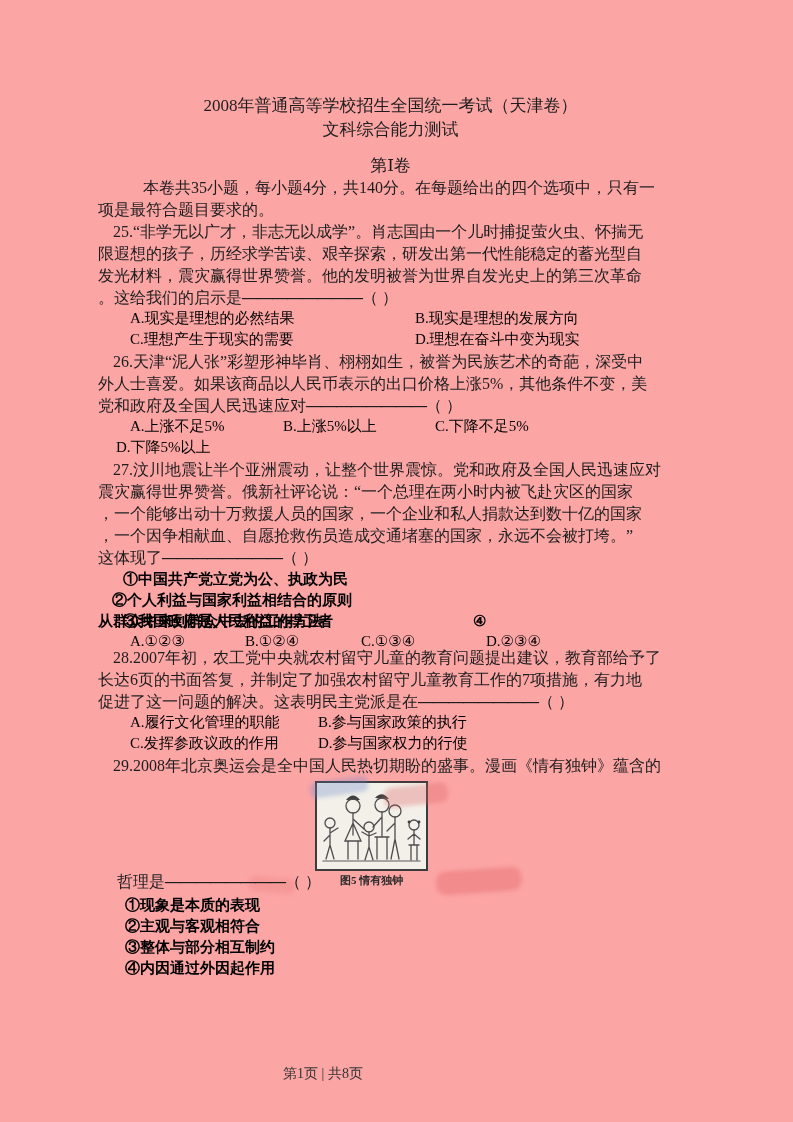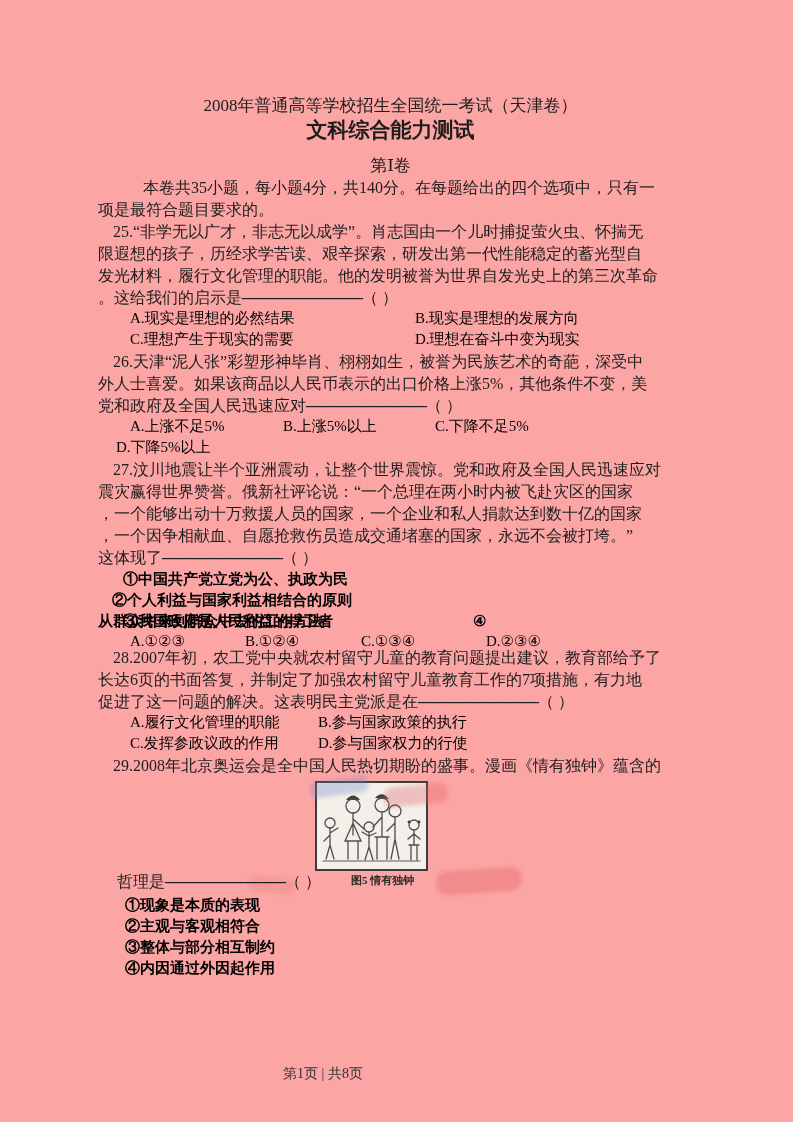--- a/index.html
+++ b/index.html
@@ -4,38 +4,38 @@
 <style>
   html,body { margin:0; padding:0; background:#ffffff; }
   .page {
     position:relative; width:793px; height:1122px; background:#fca5a5;
     font-family:"Liberation Serif","DejaVu Serif",serif;
     color:#1d1d1d; overflow:hidden;
   }
   .content { position:absolute; left:98px; top:94px; width:585px; }
   .center { text-align:center; }
   .title1 { font-size:17px; line-height:24px; white-space:nowrap; }
-  .title2 { font-size:21px; line-height:24px; white-space:nowrap;font-weight:bold; }
+  .title2 { font-size:17px; line-height:24px; white-space:nowrap; }
   .section-title { font-size:17px; line-height:22px; margin-top:13px; }
   .bline { font-size:16px; line-height:22px; white-space:nowrap; }
   .indent2 { padding-left:45px; }
   .qfirst { padding-left:15px; }
   .tail-dash { font-weight:bold; letter-spacing:-1px; }
   .orow { position:relative; height:21px; font-size:15px; font-weight:normal; color:#000; }
   .orow span { position:absolute; top:0; white-space:nowrap; }
   .item-line { font-size:15px; font-weight:bold; color:#000; line-height:21px; position:relative; white-space:nowrap; }
   .q28blk { margin-top:-6px; }
   
   .figure-row { position:relative; height:118px; }
   .fig-box {
     position:absolute; left:217px; top:4px; width:113px; height:90px;
     border:2px solid #3c3c3c; background:#f3f0ea; box-sizing:border-box;
   }
   .fig-caption {
-    position:absolute; left:228px; top:96px; width:113px; text-align:center;
+    position:absolute; left:217px; top:96px; width:113px; text-align:center;
     font-size:11px; font-weight:bold; color:#2a2a2a; white-space:nowrap;
   }
   .zheli { position:absolute; left:19px; top:94px; }
   .wm { position:absolute; filter:blur(2px); pointer-events:none; }
   .wm-blue { left:212px; top:2px; width:58px; height:16px; background:rgba(100,130,200,0.30); border-radius:5px; transform:rotate(-8deg); }
   .wm-red1 { left:286px; top:8px; width:64px; height:20px; background:rgba(222,92,92,0.32); border-radius:8px; transform:rotate(-6deg); }
   .wm-red2 { left:338px; top:92px; width:86px; height:24px; background:rgba(226,96,96,0.38); border-radius:10px; transform:rotate(-4deg); }
   .wm-red3 { left:150px; top:100px; width:48px; height:16px; background:rgba(230,120,120,0.28); border-radius:8px; transform:rotate(5deg); }
   .footer {
     position:absolute; left:8px; top:1038px; width:630px; text-align:center;
@@ -52,21 +52,21 @@
     <div class="title1 center">2008年普通高等学校招生全国统一考试（天津卷）</div>
     <div class="title2 center">文科综合能力测试</div>
     <div class="section-title center">第Ⅰ卷</div>
 
     <div class="bline indent2">本卷共35小题，每小题4分，共140分。在每题给出的四个选项中，只有一</div>
     <div class="bline">项是最符合题目要求的。</div>
 
     <div>
       <div class="bline qfirst">25.“非学无以广才，非志无以成学”。肖志国由一个儿时捕捉萤火虫、怀揣无</div>
       <div class="bline">限遐想的孩子，历经求学苦读、艰辛探索，研发出第一代性能稳定的蓄光型自</div>
-      <div class="bline">发光材料，履行文化管理的职能。他的发明被誉为世界自发光史上的第三次革命</div>
+      <div class="bline">发光材料，震灾赢得世界赞誉。他的发明被誉为世界自发光史上的第三次革命</div>
       <div class="bline"><span>。这给我们的启示是</span><span class="tail-dash">————————</span><span>（ ）</span></div>
       <div class="orow">
         <span style="left:32px">A.现实是理想的必然结果</span>
         <span style="left:317px">B.现实是理想的发展方向</span>
       </div>
       <div class="orow">
         <span style="left:32px">C.理想产生于现实的需要</span>
         <span style="left:317px">D.理想在奋斗中变为现实</span>
       </div>
     </div>

